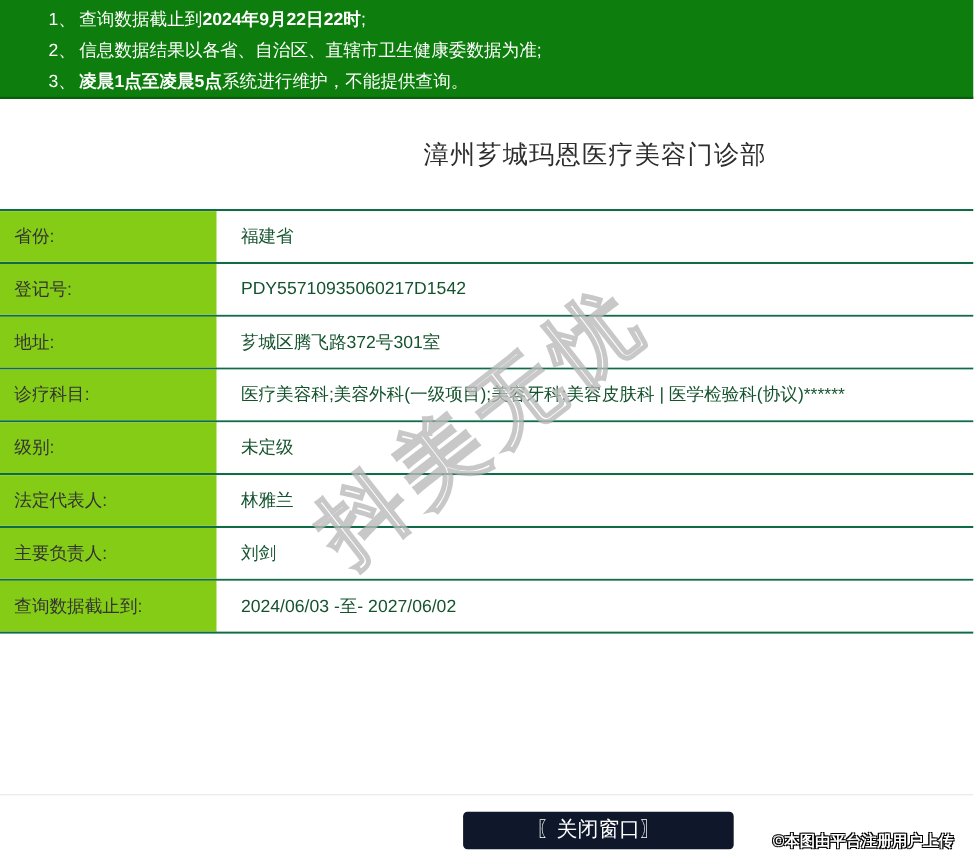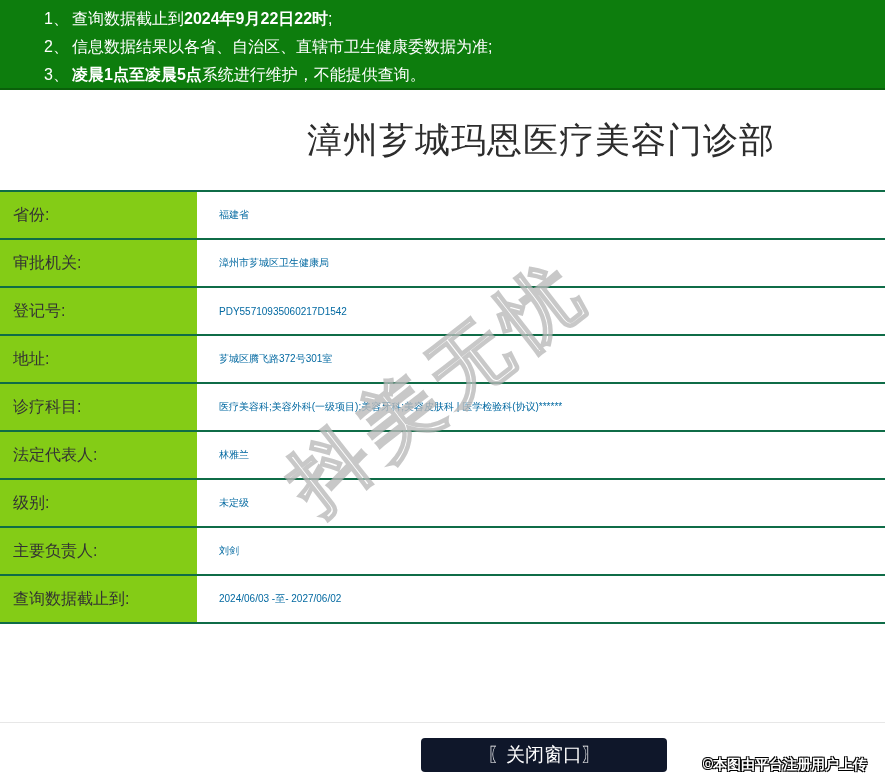--- a/index.html
+++ b/index.html
@@ -29,21 +29,21 @@
   .notice-num { display:inline-block; min-width:28px; }
   .notice-bold { font-weight:bold; }
 
   
   .title-wrap {
     height:100px;
     margin-left:197px;
     display:flex; align-items:center; justify-content:center;
   }
   .page-title {
-    font-size:35px;
+    font-size:23px;
     font-weight:400;
     color:#2d2d2d;
     letter-spacing:1px;
     white-space:nowrap;
   }
 
   
   .detail-table {
     width:885px;
     border-top:2px solid #0f6c47;
@@ -58,22 +58,22 @@
     background:#84cc16;
     display:flex; align-items:center;
     padding-left:13px;
     font-size:16px;
     color:#333;
   }
   .detail-value {
     flex:1;
     display:flex; align-items:center;
     padding-left:22px;
-    font-size:10px;
-    color:#0369a1;
+    font-size:16px;
+    color:#14532d;
     background:#ffffff;
     white-space:nowrap;
   }
 
   
   .watermark {
     position:absolute;
     left:439px; top:387px;
     transform:translate(-50%,-50%) rotate(-38deg);
     font-size:78px;
@@ -136,42 +136,38 @@
 <div class="title-wrap">
   <div class="page-title">漳州芗城玛恩医疗美容门诊部</div>
 </div>
 
 <div class="detail-table">
   <div class="detail-row">
     <div class="detail-label">省份:</div>
     <div class="detail-value">福建省</div>
   </div>
   <div class="detail-row">
-    <div class="detail-label">审批机关:</div>
-    <div class="detail-value">漳州市芗城区卫生健康局</div>
-  </div>
-  <div class="detail-row">
     <div class="detail-label">登记号:</div>
     <div class="detail-value">PDY55710935060217D1542</div>
   </div>
   <div class="detail-row">
     <div class="detail-label">地址:</div>
     <div class="detail-value">芗城区腾飞路372号301室</div>
   </div>
   <div class="detail-row">
     <div class="detail-label">诊疗科目:</div>
     <div class="detail-value">医疗美容科;美容外科(一级项目);美容牙科;美容皮肤科 | 医学检验科(协议)******</div>
   </div>
   <div class="detail-row">
+    <div class="detail-label">级别:</div>
+    <div class="detail-value">未定级</div>
+  </div>
+  <div class="detail-row">
     <div class="detail-label">法定代表人:</div>
     <div class="detail-value">林雅兰</div>
-  </div>
-  <div class="detail-row">
-    <div class="detail-label">级别:</div>
-    <div class="detail-value">未定级</div>
   </div>
   <div class="detail-row">
     <div class="detail-label">主要负责人:</div>
     <div class="detail-value">刘剑</div>
   </div>
   <div class="detail-row">
     <div class="detail-label">查询数据截止到:</div>
     <div class="detail-value">2024/06/03 -至- 2027/06/02</div>
   </div>
 </div>

